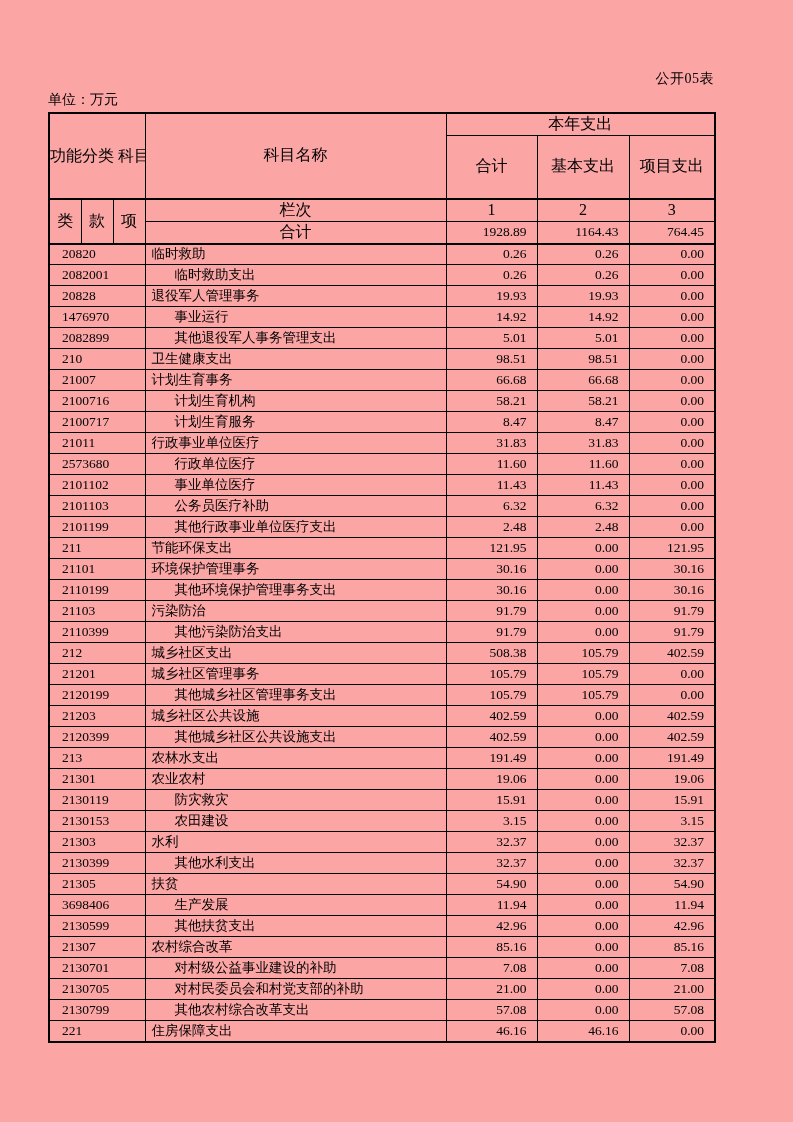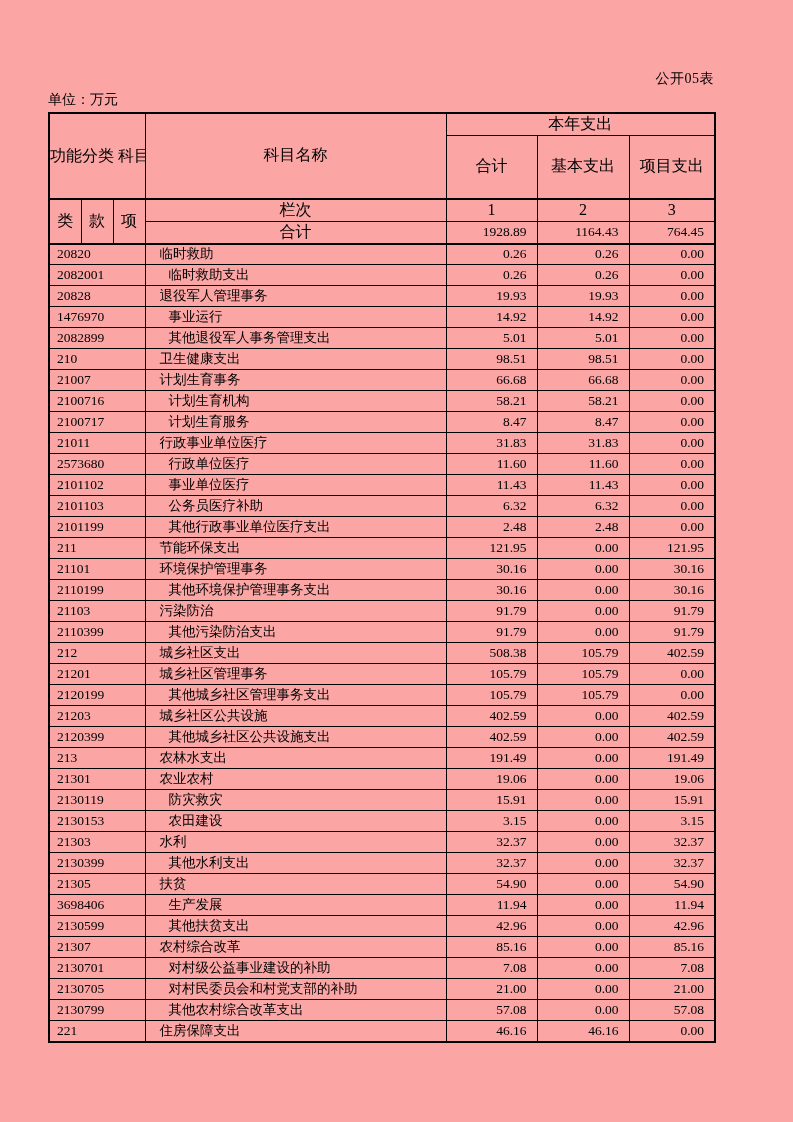--- a/index.html
+++ b/index.html
@@ -35,23 +35,23 @@
   .budget thead th { text-align: center; font-size: 16px; }
   .h1 th { height: 21px; }
   .h2 th { height: 63px; }
   .h3 th { height: 21px; }
   .h4 th, .h4 td { height: 20px; }
   .thick-top { border-top: 2px solid #000 !important; }
   .thick-bottom { border-bottom: 2px solid #000 !important; }
   .prewrap { white-space: pre-line; line-height: 1.45; }
 
   .budget tbody td { height: 21px; }
-  td.code { text-align: left; padding-left: 7px; font-size: 13.5px; }
-  td.name { text-align: left; padding-left: 14px; }
-  td.name.indent { padding-left: 23px; }
+  td.code { text-align: left; padding-left: 12px; font-size: 13.5px; }
+  td.name { text-align: left; padding-left: 6px; }
+  td.name.indent { padding-left: 29px; }
   td.num, .h4 td.num { text-align: right; padding-right: 10px; }
   .bold { font-weight: bold; }
 </style>
 </head>
 <body>
 
 <div class="page">
 
   <div class="form-label">公开05表</div>
 

